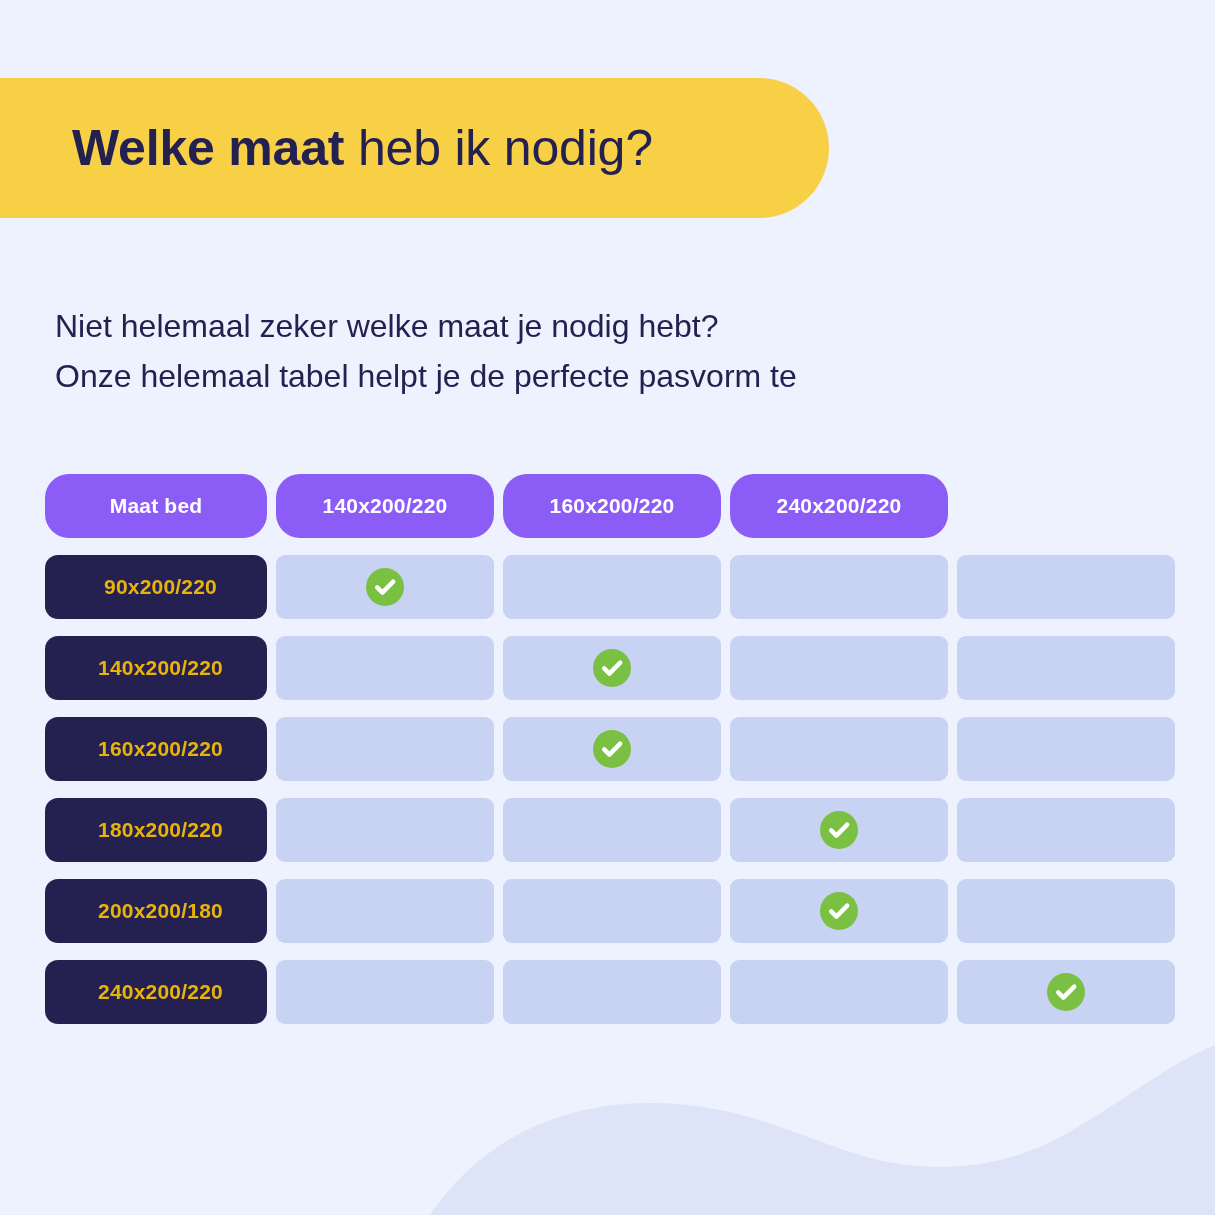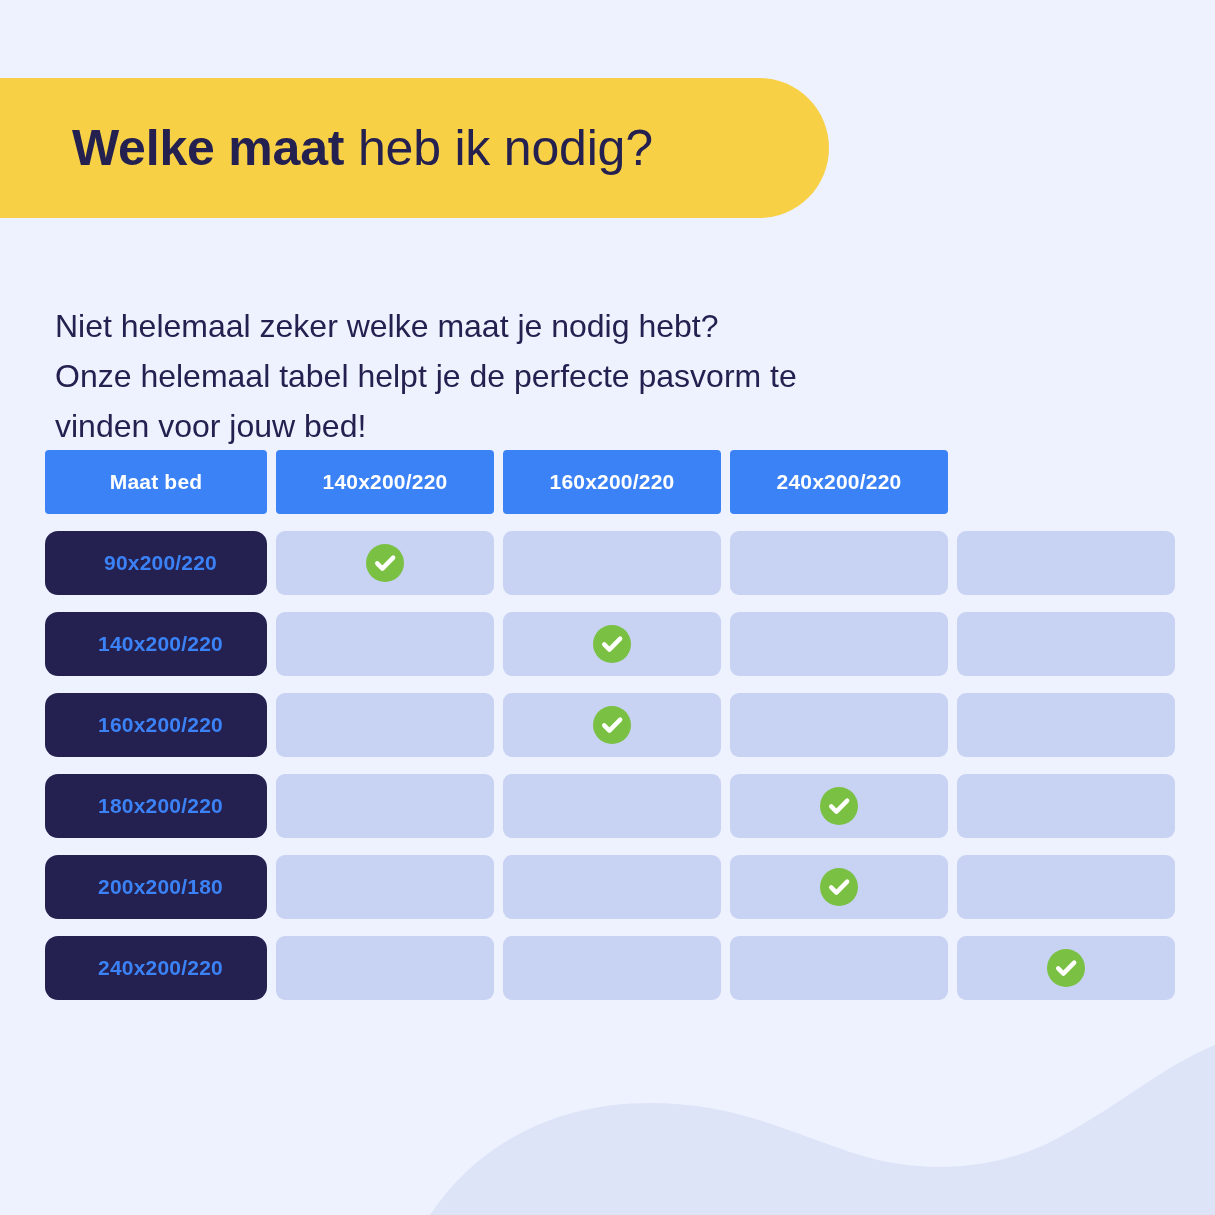--- a/index.html
+++ b/index.html
@@ -87,31 +87,32 @@
     grid-template-columns: 222px 218px 218px 218px 218px;
     gap: 9px;
   }
   .cell {
     height: 64px;
     display: flex;
     align-items: center;
     justify-content: center;
   }
   .cell.head {
-    background: #3b82f6;
-    border-radius: 4px;
+    background: #8b5cf6;
+    border-radius: 24px;
     color: #ffffff;
     font-size: 21px;
     font-weight: 700;
     letter-spacing: 0.2px;
+    margin-top: 24px;
   }
   .cell.rowlabel {
     background: #242050;
     border-radius: 13px;
-    color: #3b82f6;
+    color: #eab308;
     font-size: 21px;
     font-weight: 700;
     letter-spacing: 0.2px;
     padding-left: 9px;
   }
   .cell.data {
     background: #c8d2f2;
     border-radius: 9px;
   }
 
@@ -131,21 +132,20 @@
   </svg>
 </div>
 
 <div class="banner">
   <h1 class="banner-title"><span class="strong">Welke maat</span><span class="regular"> heb ik nodig?</span></h1>
 </div>
 
 <div class="intro">
   <div>Niet helemaal zeker welke maat je nodig hebt?</div>
   <div><span>Onze helemaal tabel helpt je </span><span class="strong">de perfecte pasvorm te</span></div>
-  <div class="strong">vinden voor jouw bed!</div>
 </div>
 
 <div class="table">
 
   <div class="trow">
     <div class="cell head">Maat bed</div>
     <div class="cell head">140x200/220</div>
     <div class="cell head">160x200/220</div>
     <div class="cell head">240x200/220</div>
   </div>

